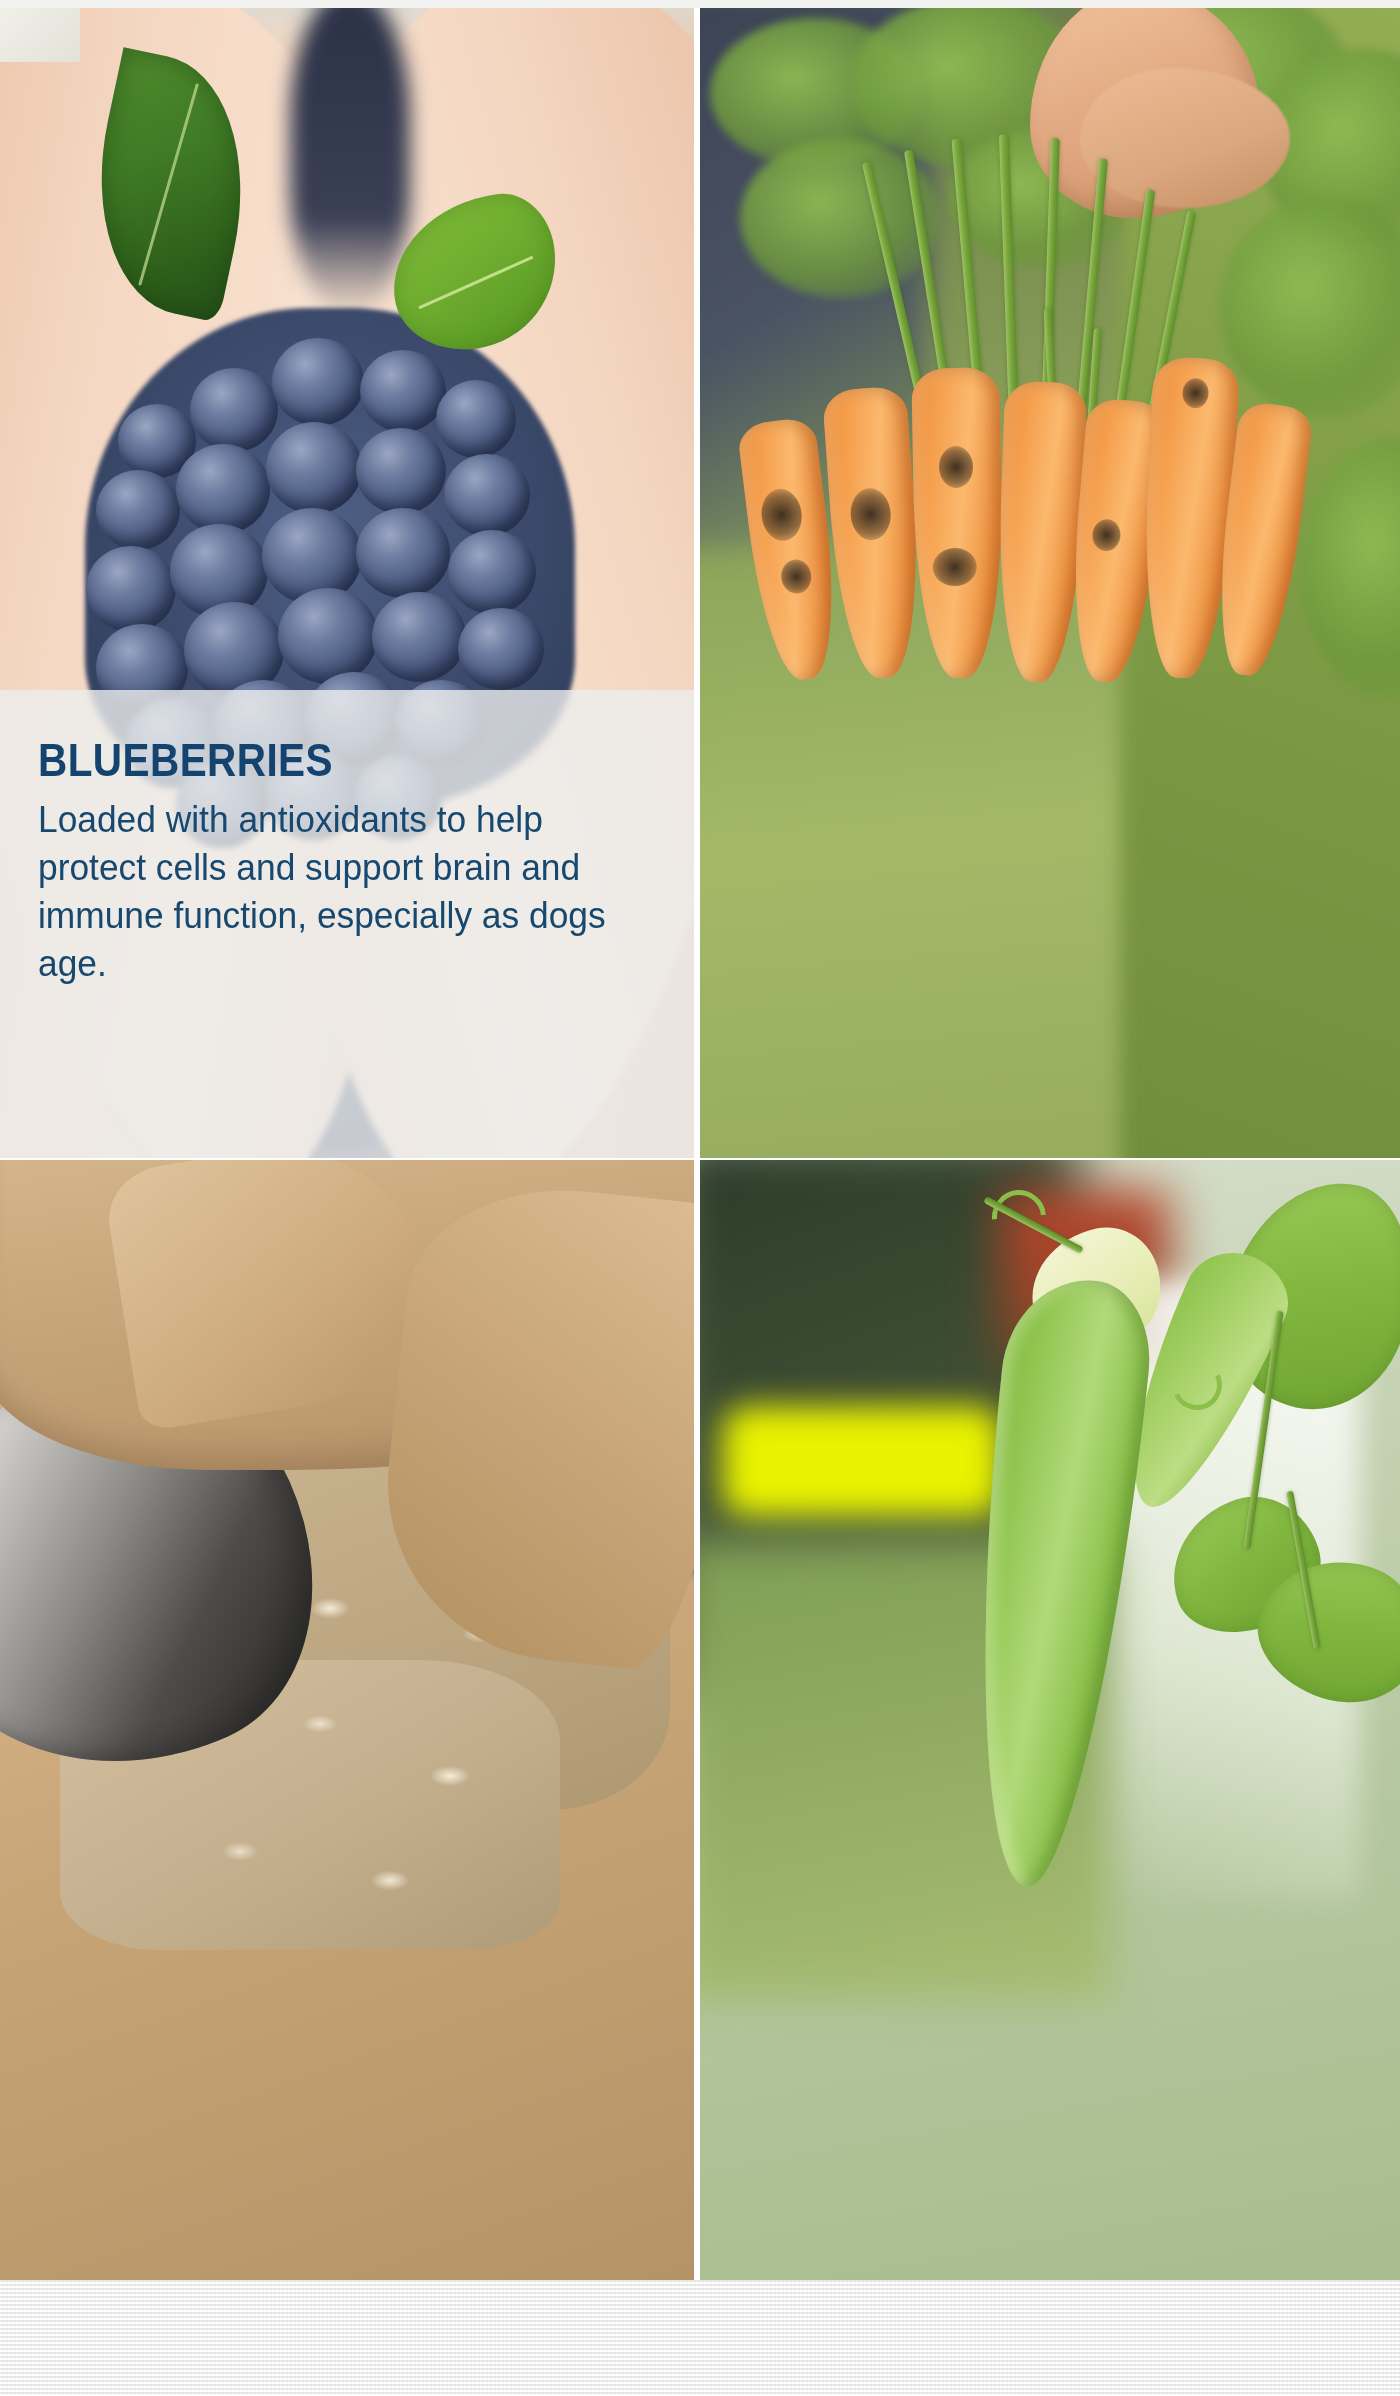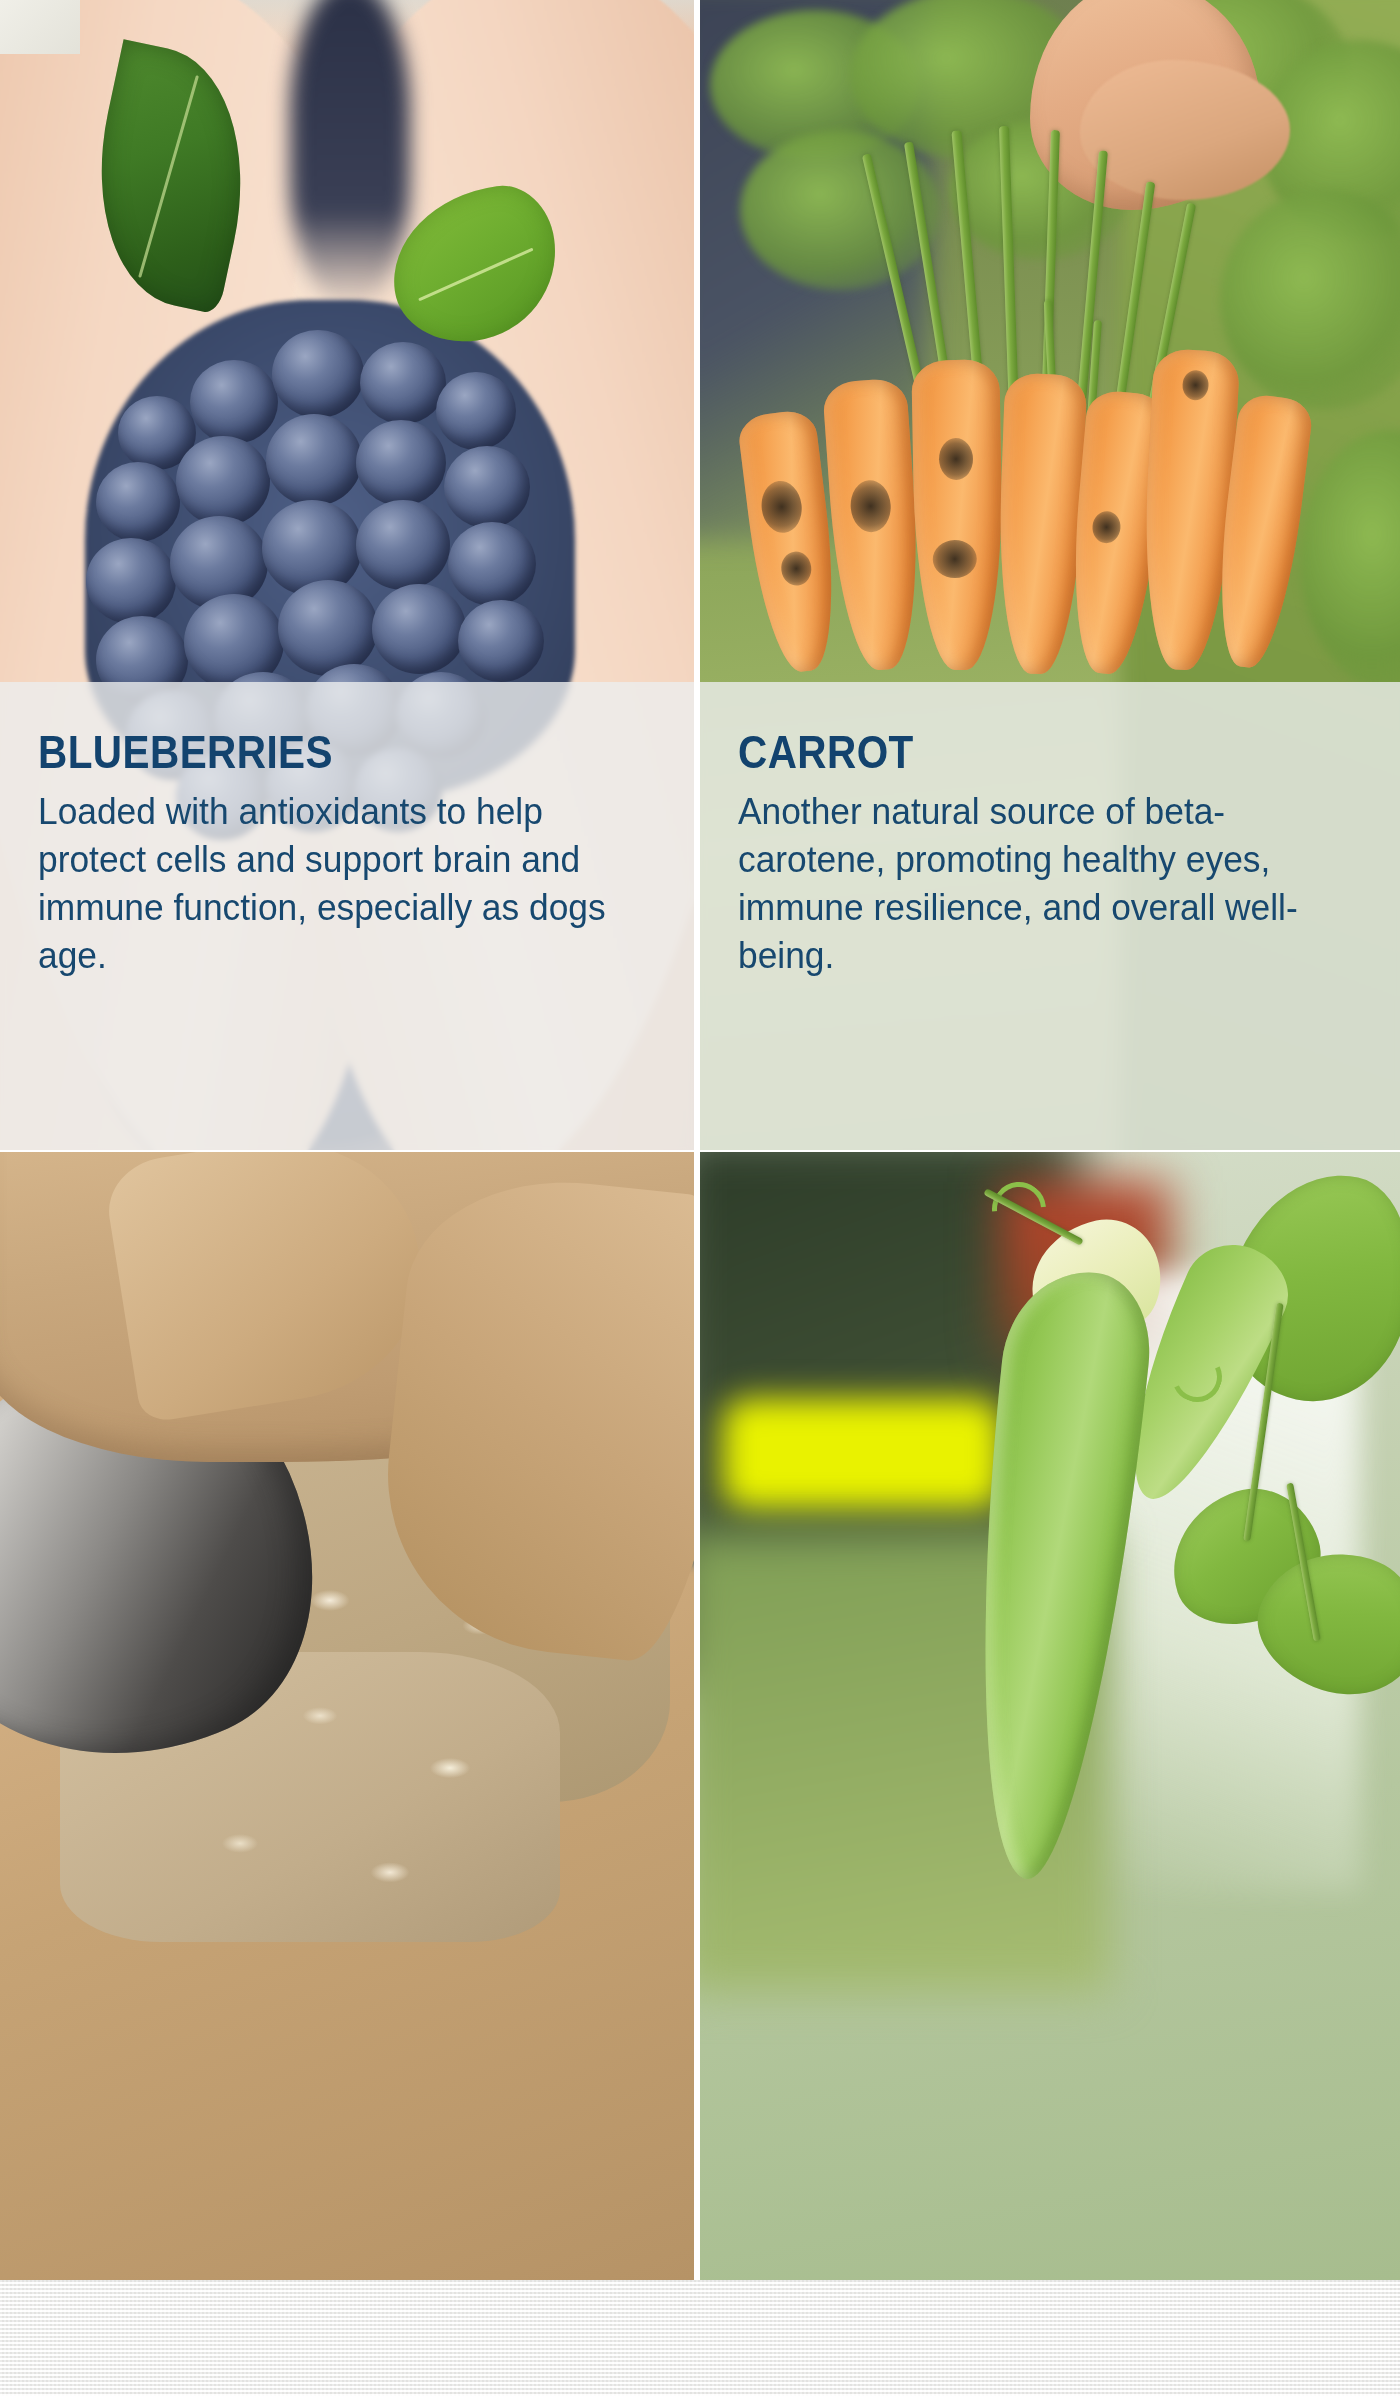--- a/index.html
+++ b/index.html
@@ -15,21 +15,21 @@
     position: relative;
     width: 1400px;
     height: 2396px;
     overflow: hidden;
     background: #f2f2f0;
   }
 
   
   .grid {
     position: absolute;
-    left: 0; top: 0;
+    left: 0; top: 8px;
     width: 1368px;
     height: 2280px;
     display: grid;
     grid-template-columns: 700px 700px;
     grid-template-rows: 1152px 1128px;
   }
 
   .cell {
     position: relative;
     overflow: hidden;
@@ -436,24 +436,20 @@
           <div class="carrot" style="left:376px;top:392px;width:80px;height:282px;transform:rotate(5deg);">
             <span class="soil" style="left:16px;top:120px;width:28px;height:32px;"></span>
           </div>
           <div class="carrot" style="left:446px;top:350px;width:86px;height:320px;transform:rotate(3deg);">
             <span class="soil" style="left:30px;top:20px;width:26px;height:30px;"></span>
           </div>
           <div class="carrot" style="left:524px;top:396px;width:74px;height:272px;transform:rotate(7deg);"></div>
         </div>
       </div>
 
-      <div class="caption top">
-        <h2 class="cap-title">CARROT</h2>
-        <p class="cap-body">Another natural source of beta-carotene, promoting healthy eyes, immune resilience, and overall well-being.</p>
-      </div>
     </div>
 
     <div class="cell c-left">
       <div class="photo">
         <div class="ph-oats">
           <div class="oat-bluebg"></div>
           <div class="oat-flakes"></div>
           <div class="oat-flakes2"></div>
           <div class="oat-scoop"></div>
           <div class="oat-paper-top"></div>

